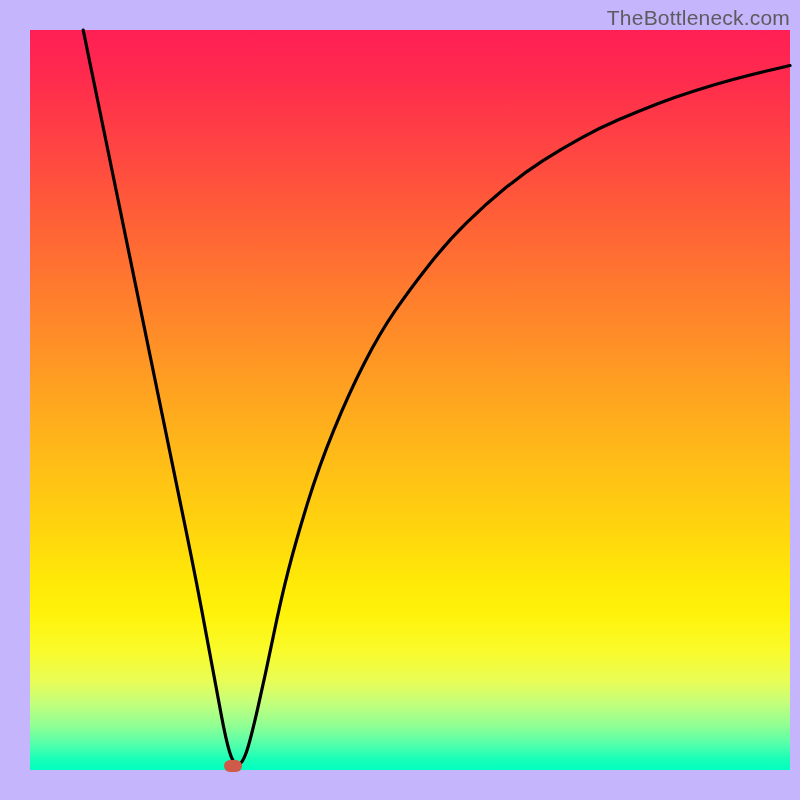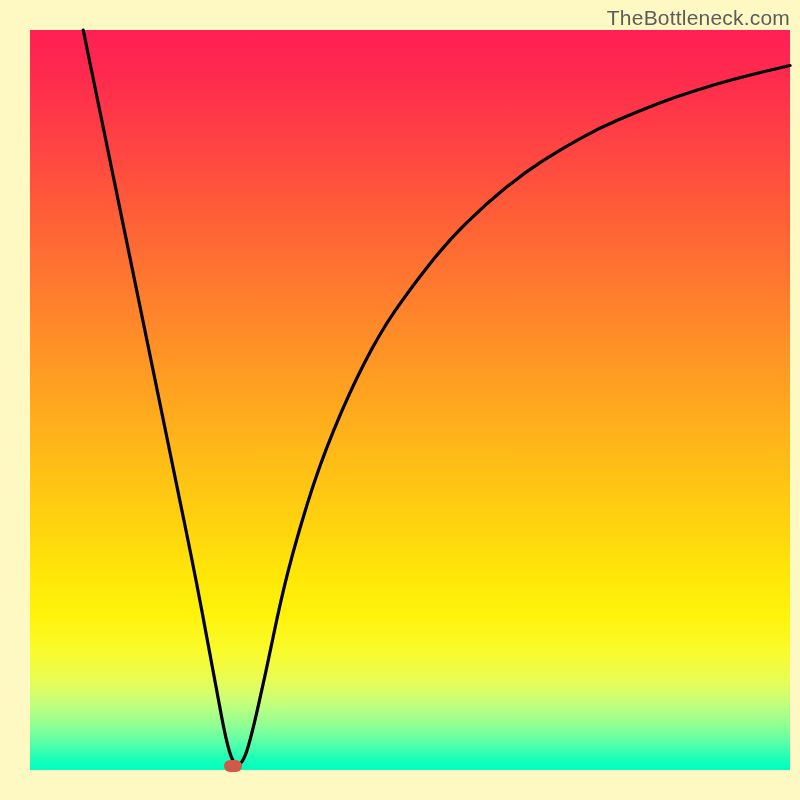--- a/index.html
+++ b/index.html
@@ -8,21 +8,21 @@
     width: 800px;
     height: 800px;
     overflow: hidden;
     background: #000;
     font-family: Arial, Helvetica, sans-serif;
   }
   .frame {
     position: relative;
     width: 800px;
     height: 800px;
-    background: #fef9c3;
+    background: #c4b5fd;
   }
   .plot-area {
     position: absolute;
     left: 30px;
     top: 30px;
     width: 760px;
     height: 740px;
     background: linear-gradient(
       to bottom,
       #ff1f54 0%,

